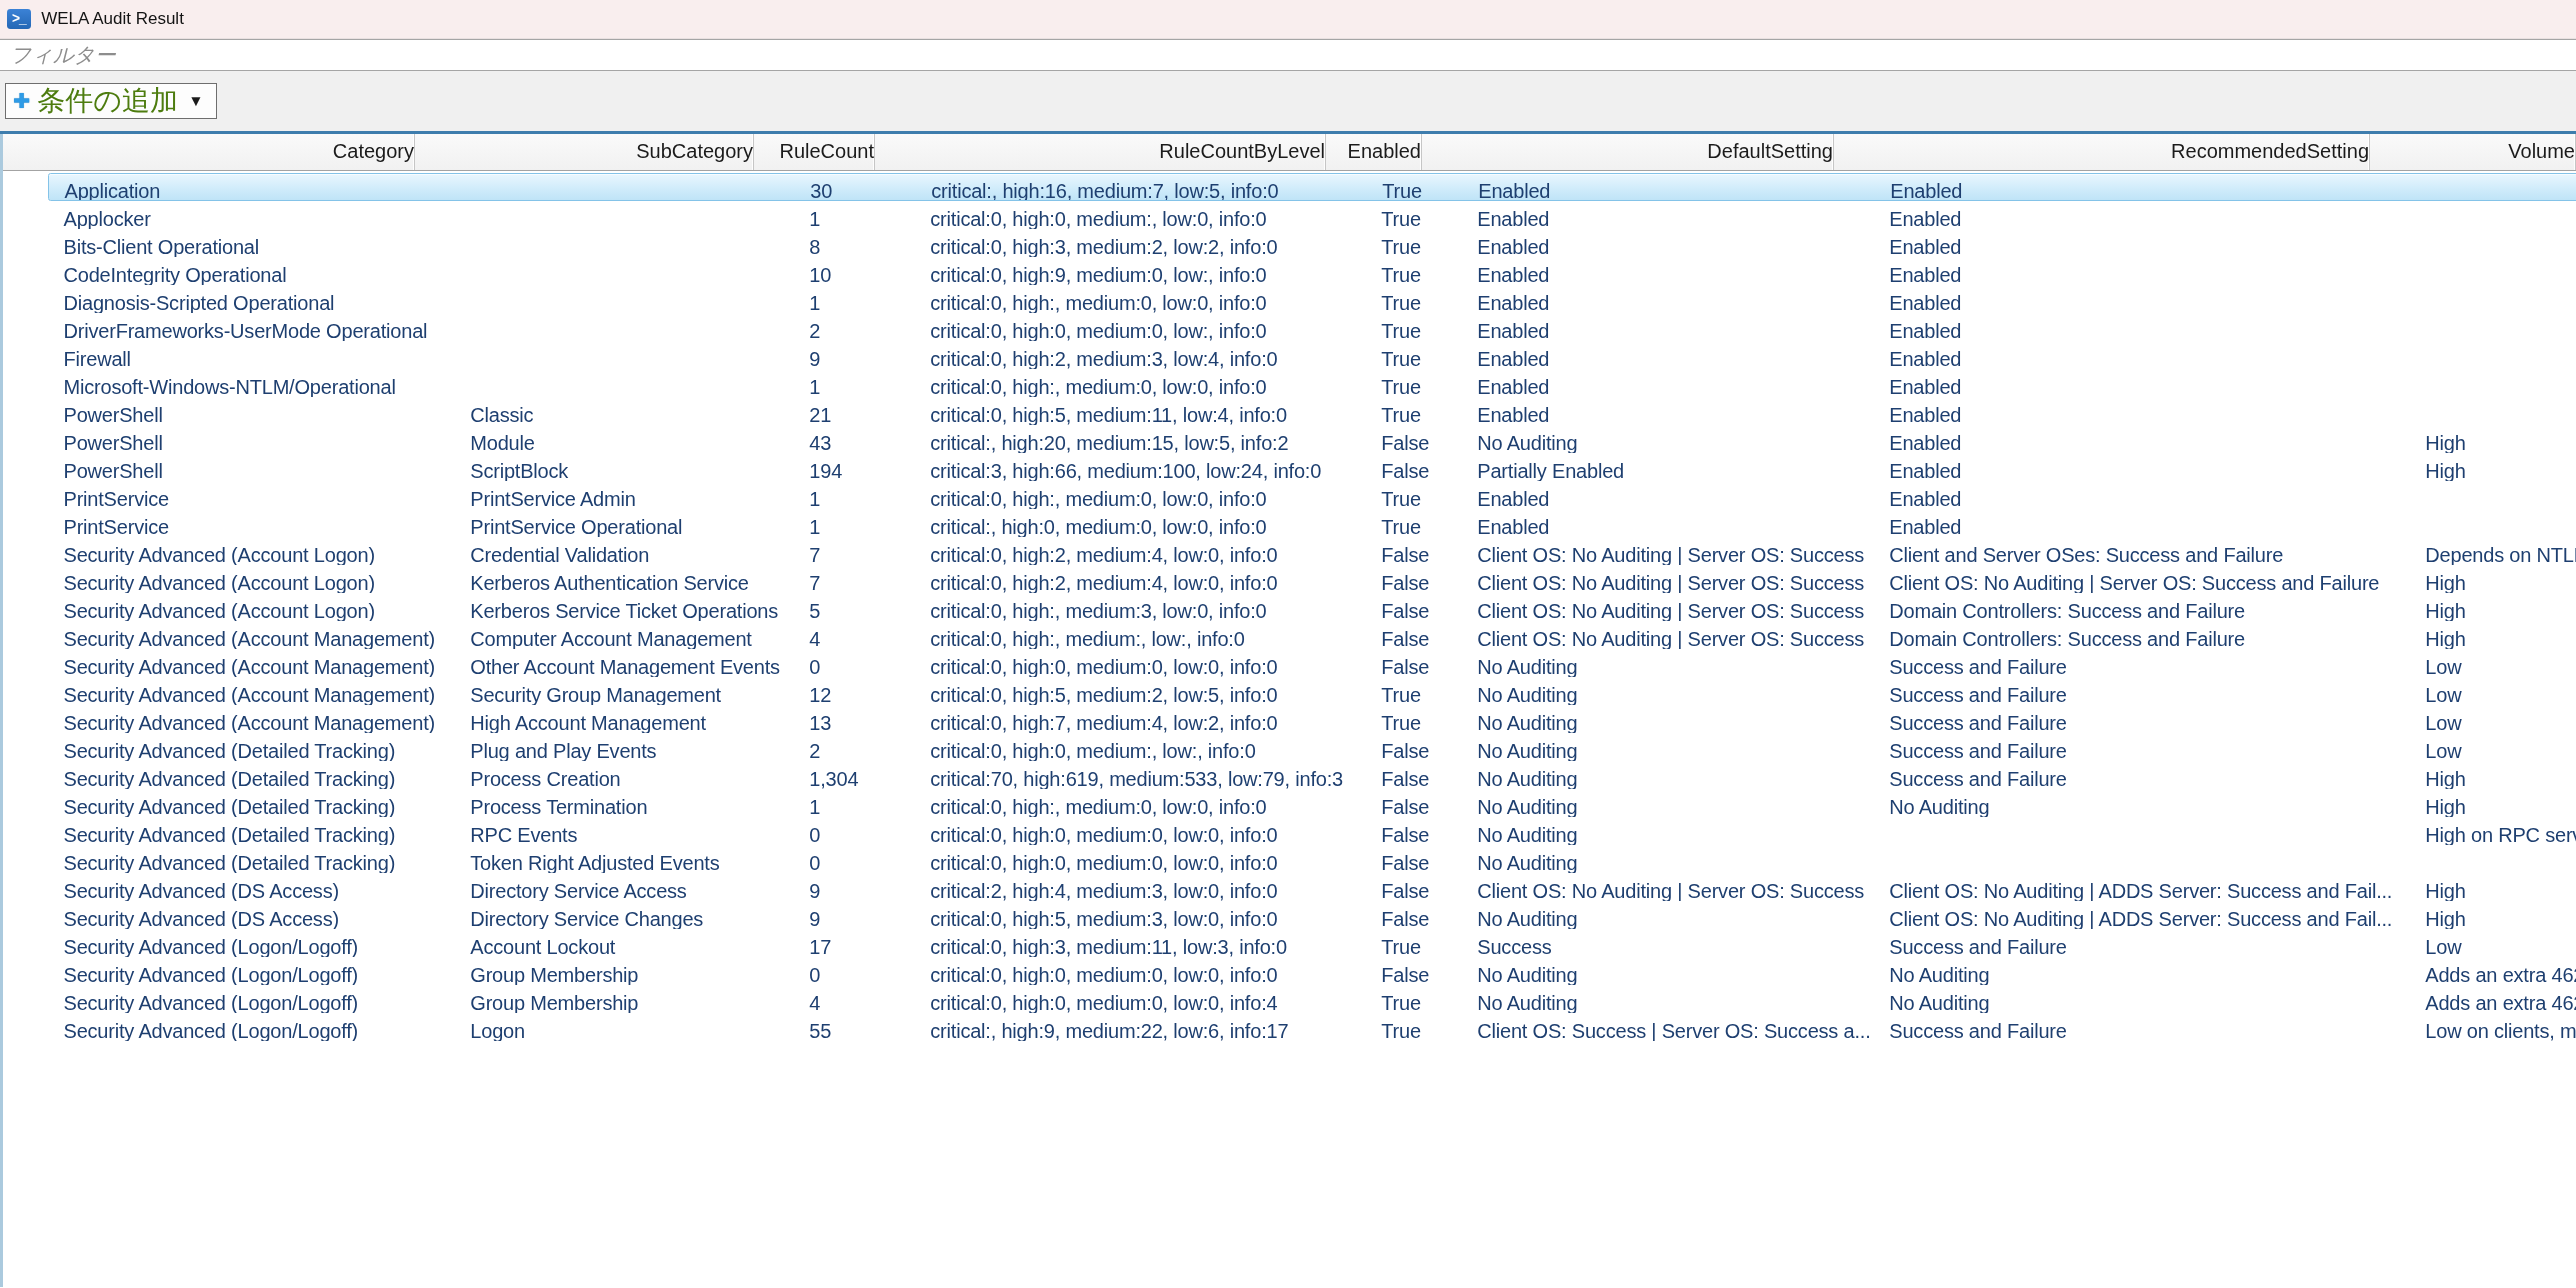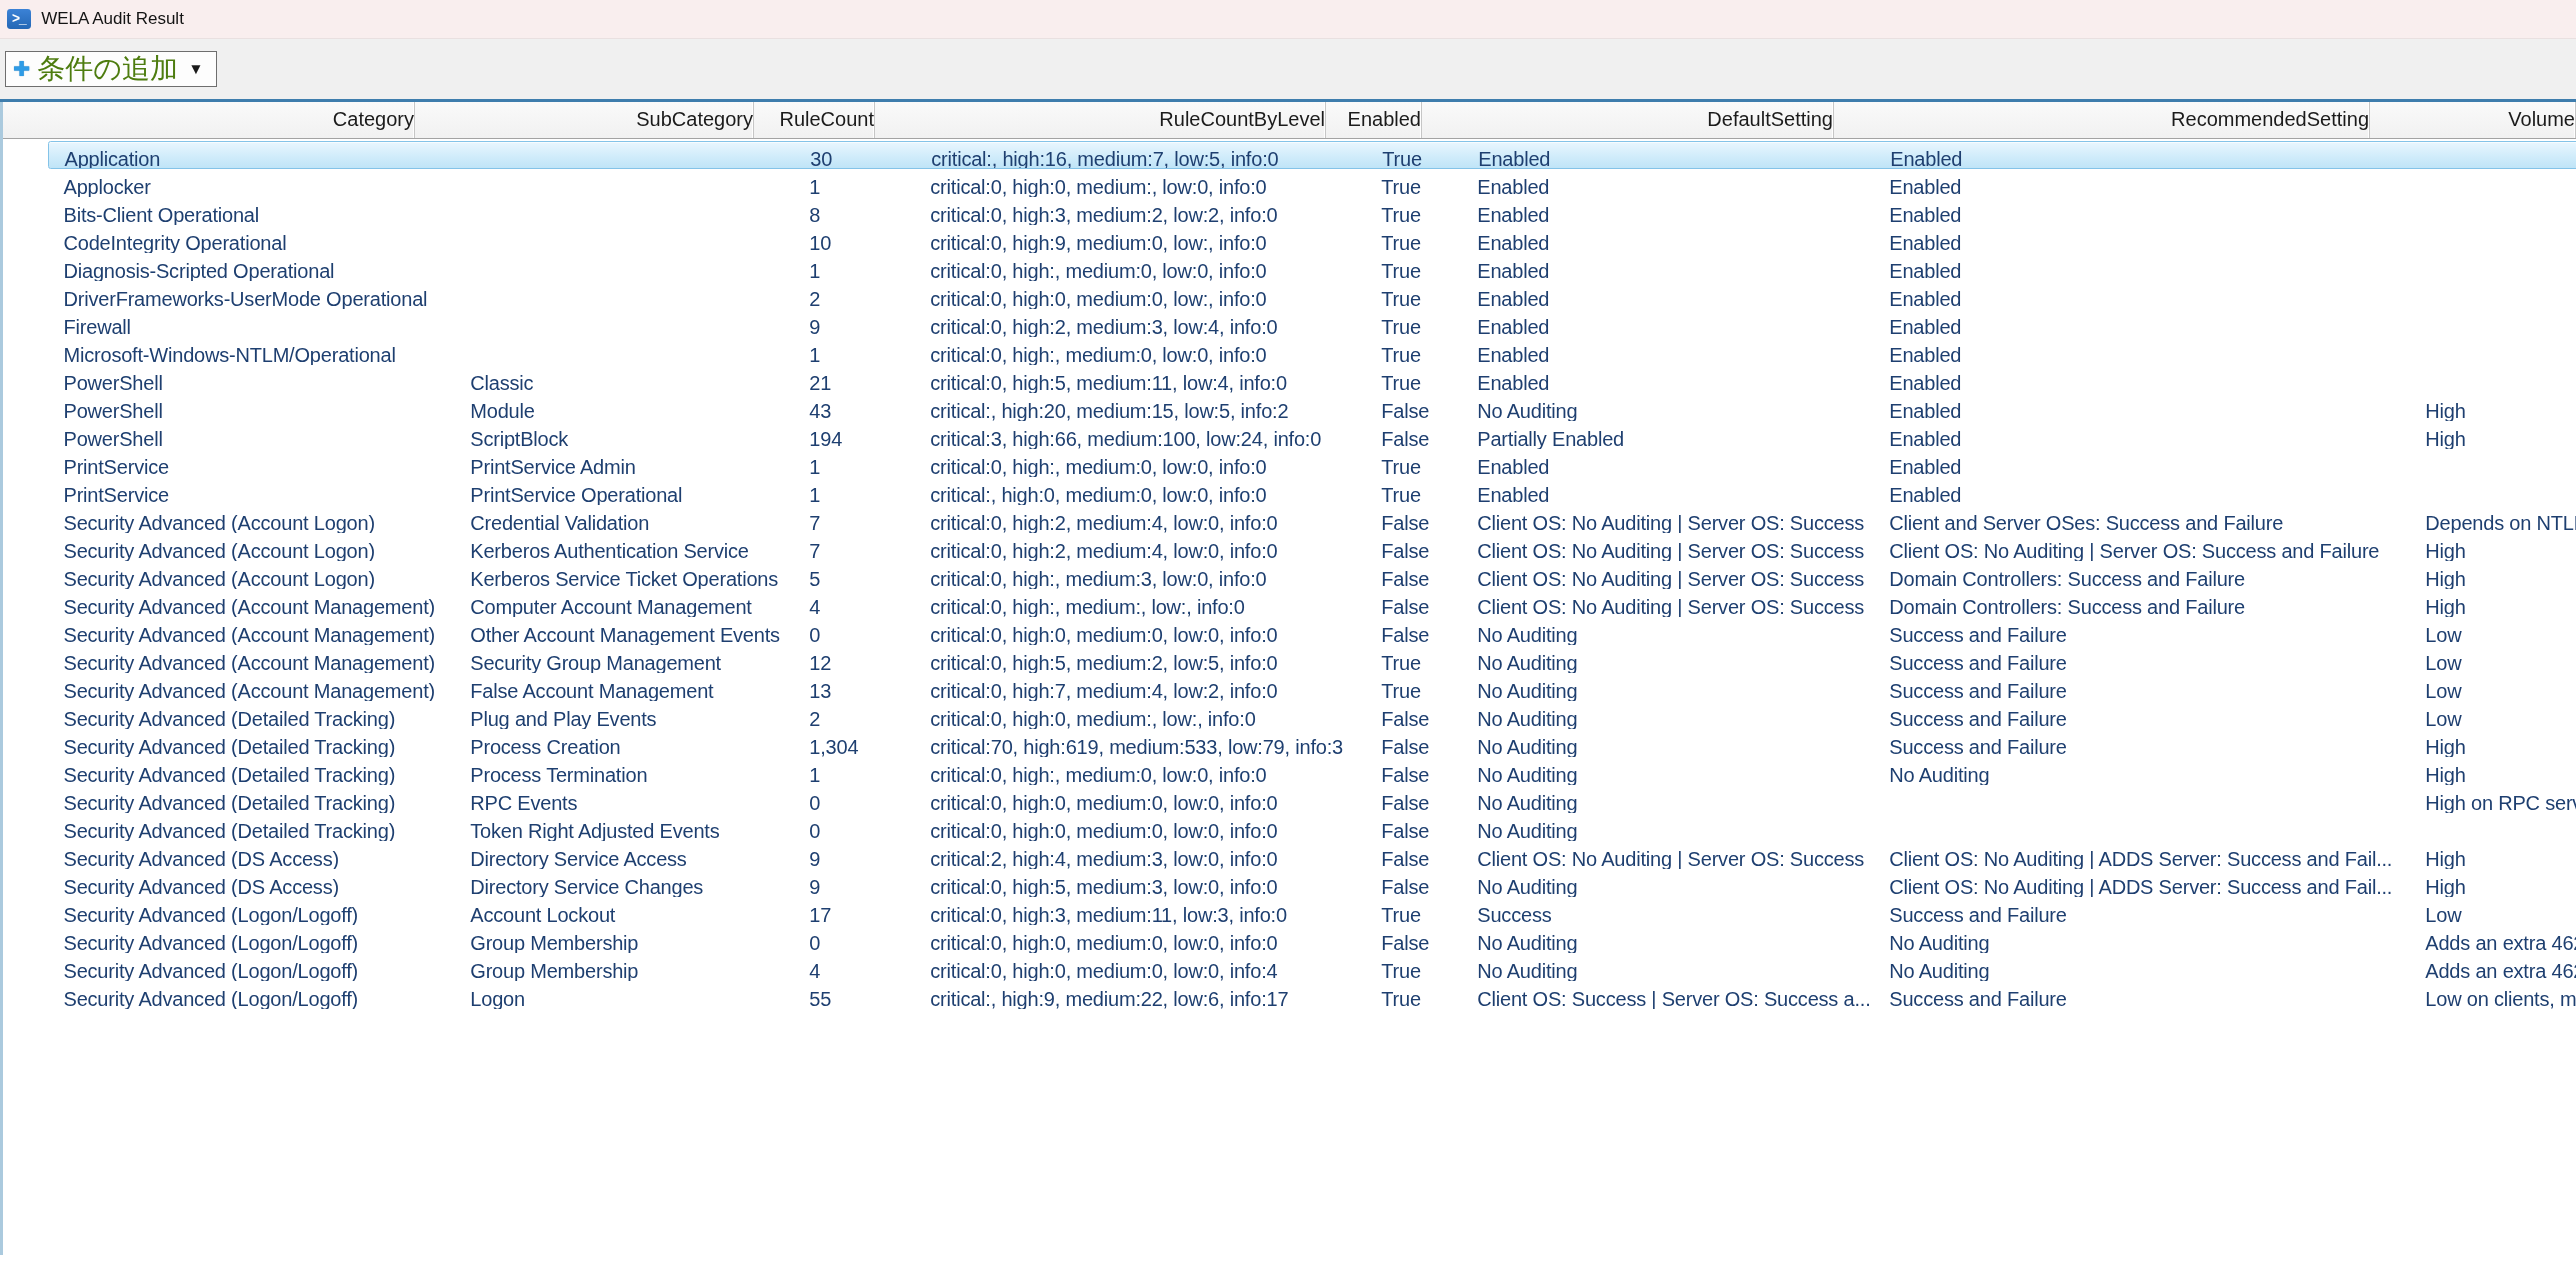--- a/index.html
+++ b/index.html
@@ -45,20 +45,21 @@
 </head>
 <body>
 
 <div class="window">
 
   <div class="titlebar">
     <div class="ps-icon">&gt;_</div>
     <div class="title-text">WELA Audit Result</div>
   </div>
 
+  <input class="filter-input" type="text" placeholder="フィルター" style="">
 
   <div class="toolbar">
     <div class="add-btn">
       <span class="plus-icon">✚</span>
       <span class="add-label">条件の追加</span>
       <span class="caret-icon">▼</span>
     </div>
   </div>
 
   <div class="table-top-line"></div>
@@ -260,21 +261,21 @@
           <div class="cell col1">Security Group Management</div>
           <div class="cell col2">12</div>
           <div class="cell col3">critical:0, high:5, medium:2, low:5, info:0</div>
           <div class="cell col4">True</div>
           <div class="cell col5">No Auditing</div>
           <div class="cell col6">Success and Failure</div>
           <div class="cell col7">Low</div>
         </div>
         <div class="grid-row row">
           <div class="cell col0">Security Advanced (Account Management)</div>
-          <div class="cell col1">False Account Management</div>
+          <div class="cell col1">High Account Management</div>
           <div class="cell col2">13</div>
           <div class="cell col3">critical:0, high:7, medium:4, low:2, info:0</div>
           <div class="cell col4">True</div>
           <div class="cell col5">No Auditing</div>
           <div class="cell col6">Success and Failure</div>
           <div class="cell col7">Low</div>
         </div>
         <div class="grid-row row">
           <div class="cell col0">Security Advanced (Detailed Tracking)</div>
           <div class="cell col1">Plug and Play Events</div>

